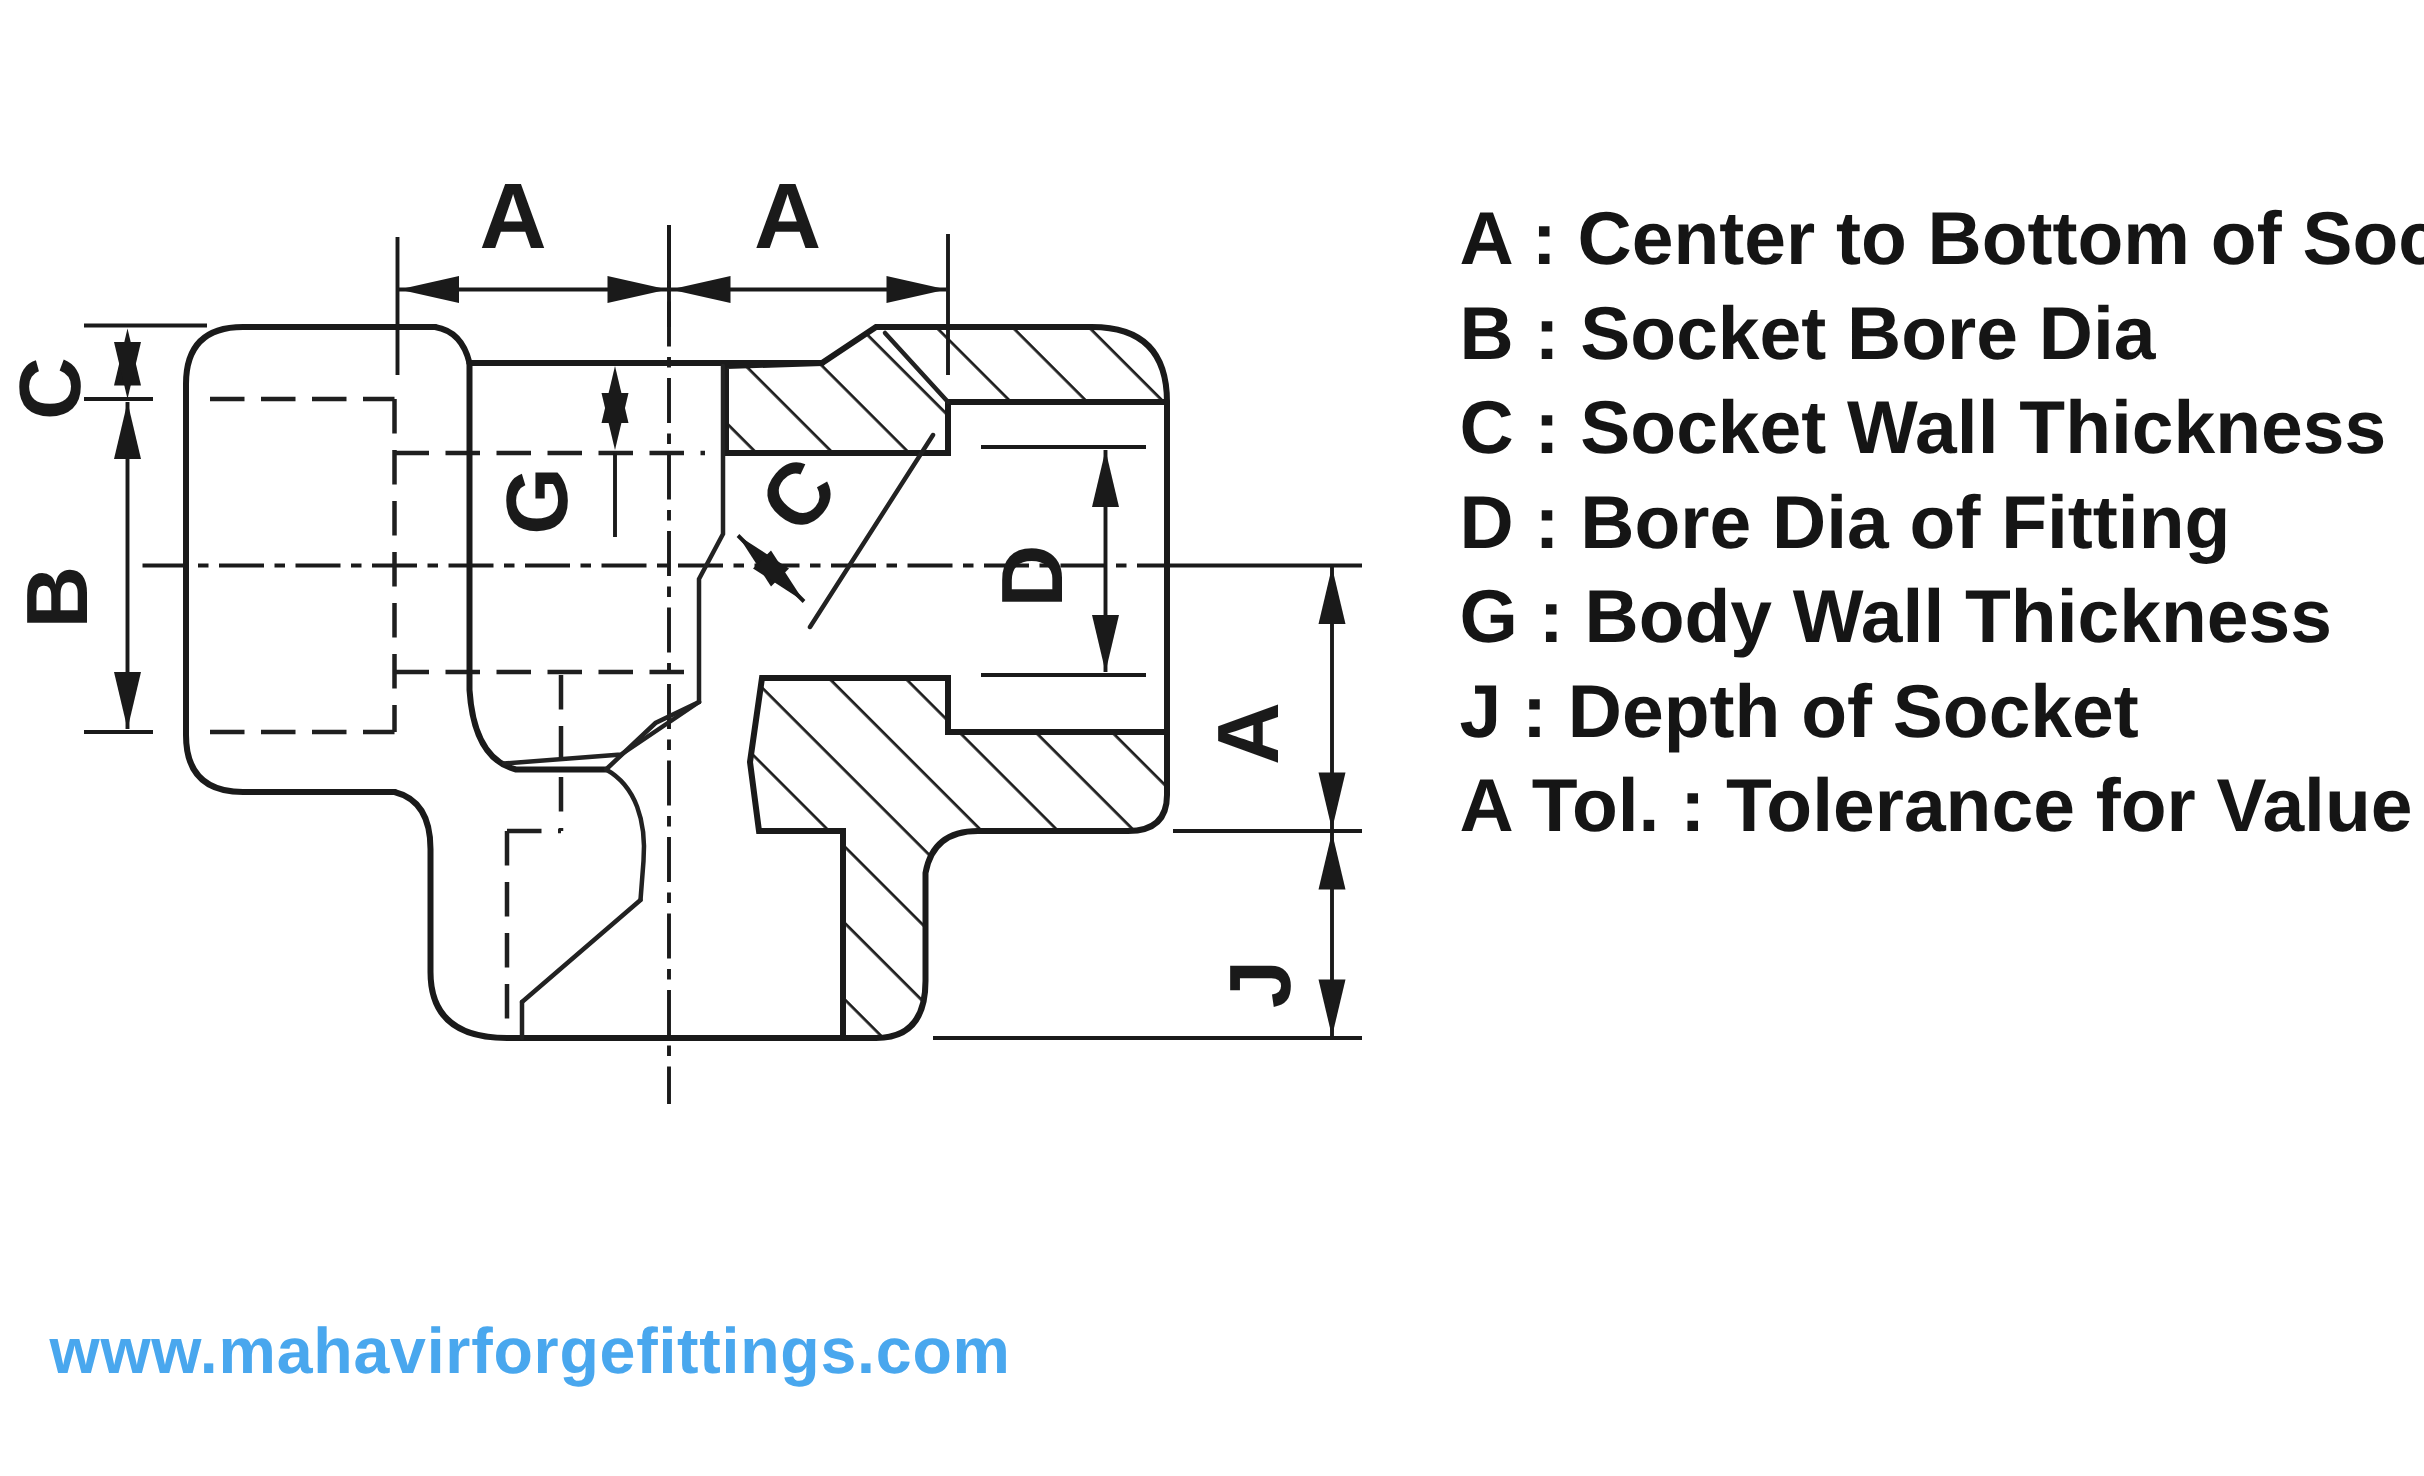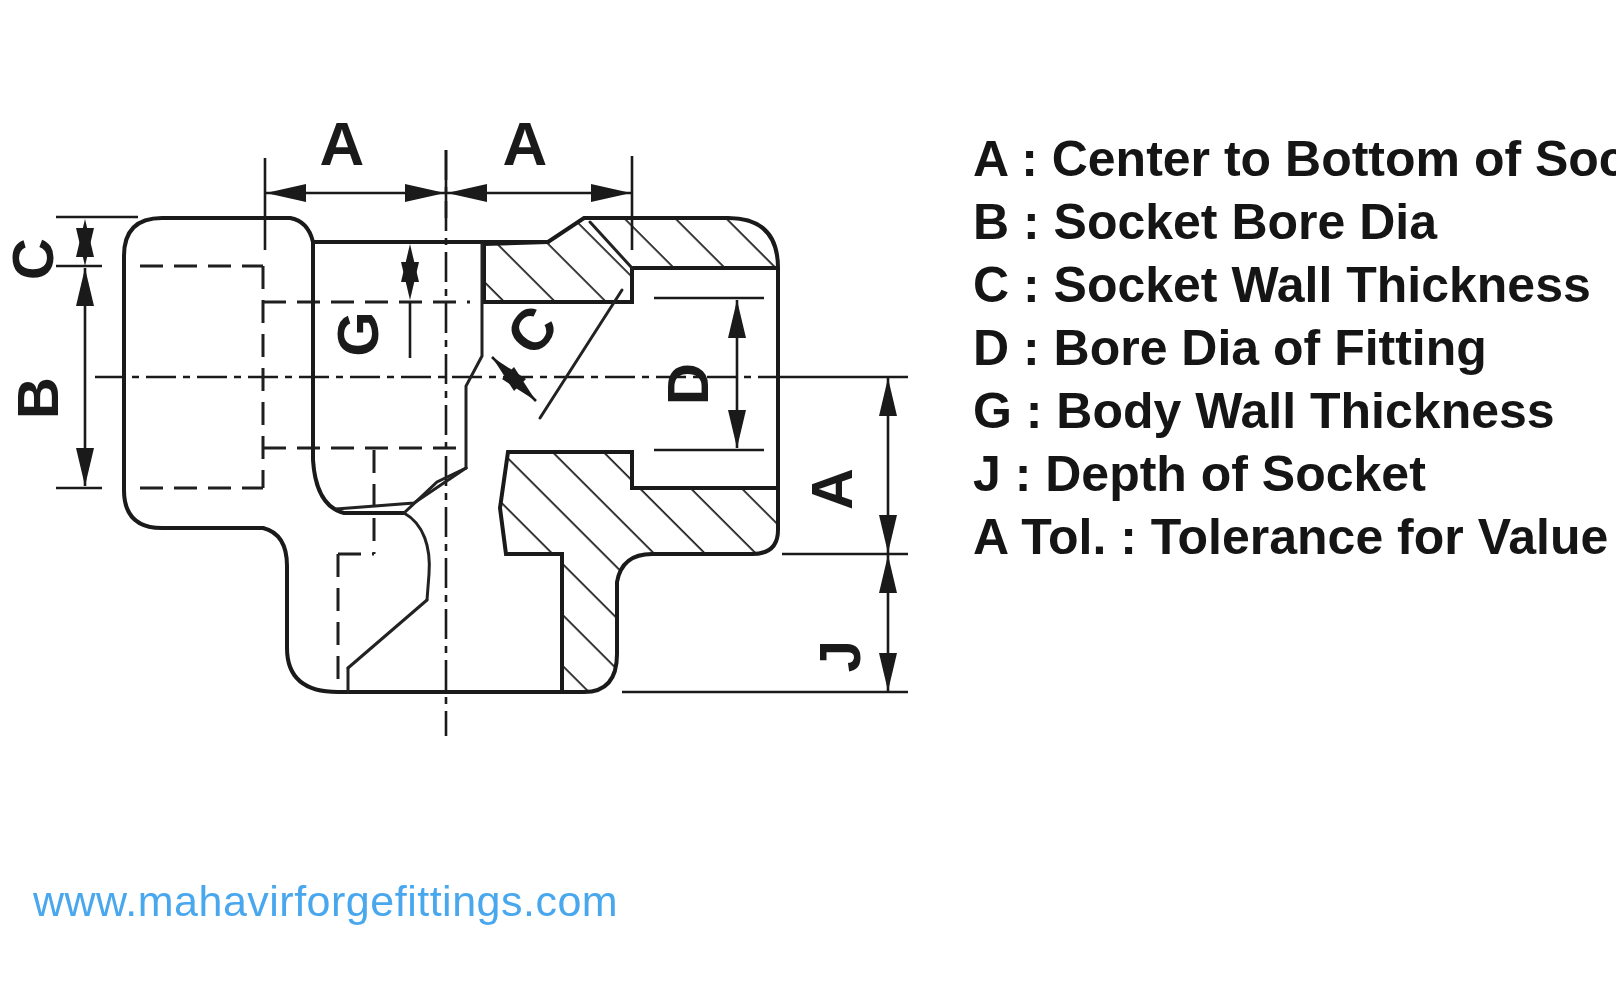--- a/index.html
+++ b/index.html
@@ -11,21 +11,21 @@
   .dim-label{font-family:"Liberation Sans", sans-serif;font-weight:bold;font-size:58px;fill:#1a1a1a;}
   .dim-label-lg{font-family:"Liberation Sans", sans-serif;font-weight:bold;font-size:62px;fill:#1a1a1a;}
   #legend{
     position:absolute;left:973px;top:128px;
     font-size:50px;line-height:63px;font-weight:600;color:#151515;
     letter-spacing:0px;white-space:nowrap;
   }
   .legend-line{height:63px;}
   #watermark{
     position:absolute;left:33px;top:877px;
-    font-size:43px;font-weight:400;letter-spacing:0.5px;
+    font-size:43px;font-weight:700;letter-spacing:0.5px;
     text-decoration:none;white-space:nowrap;
   }
 </style>
 </head>
 <body>
 
 <div id="canvas">
 
   <svg id="drawing" width="1616" height="984" viewBox="0 0 1616 984">
     <defs>

